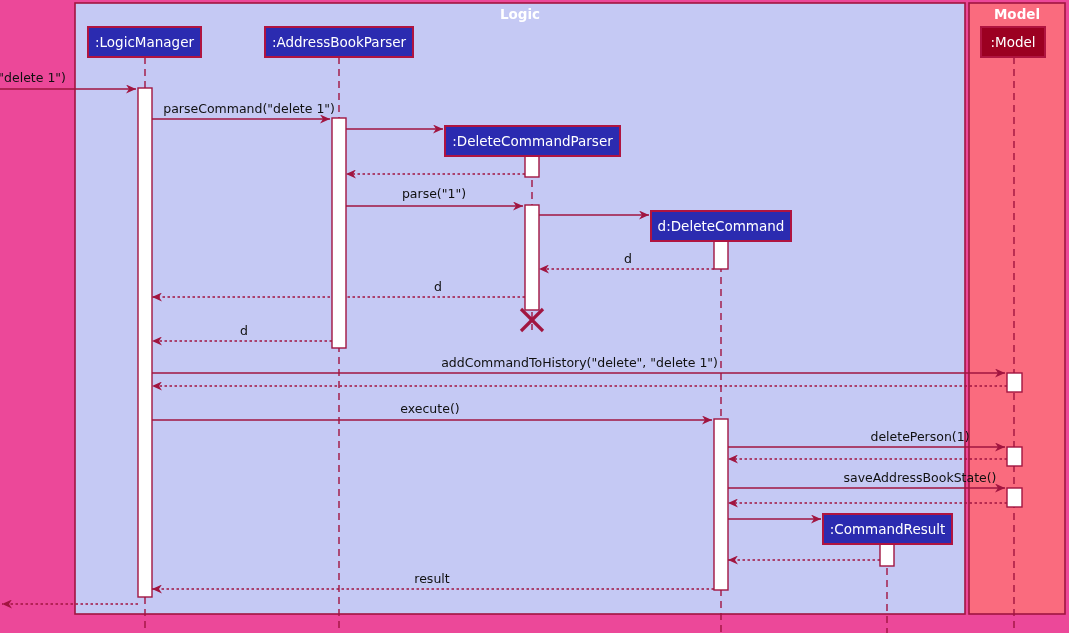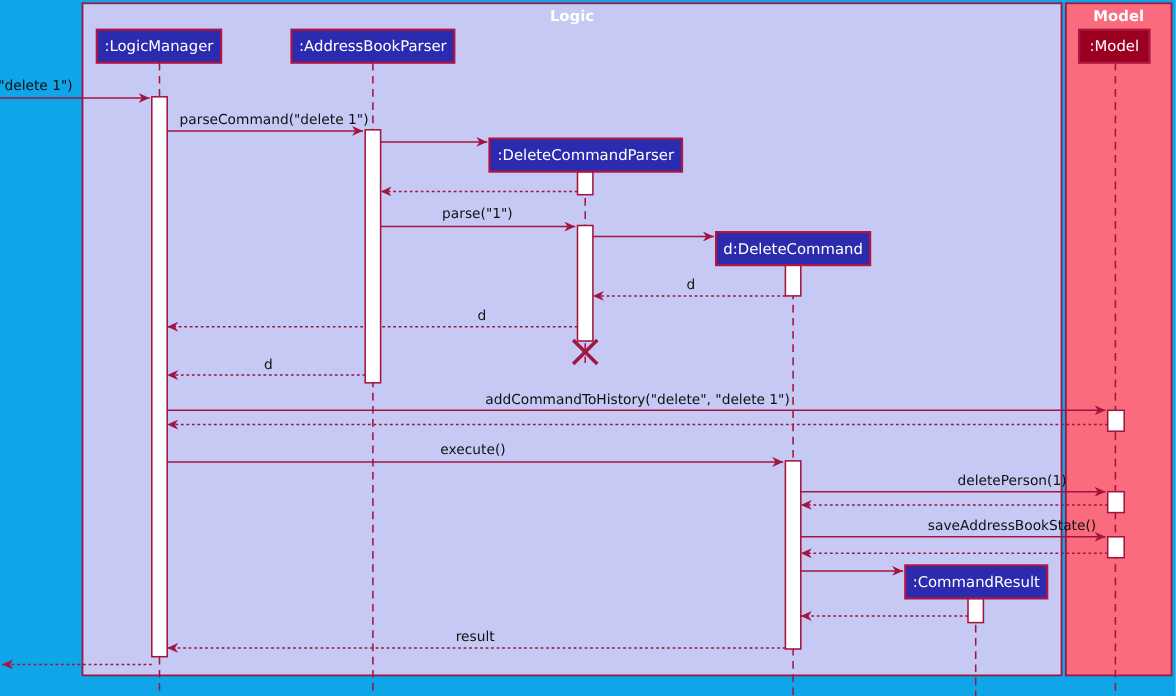--- a/index.html
+++ b/index.html
@@ -6,21 +6,21 @@
     margin: 0;
     padding: 0;
     background: #ffffff;
     font-family: "DejaVu Sans", sans-serif;
   }
   #diagram-root {
     position: relative;
     width: 1069px;
     height: 633px;
     overflow: hidden;
-    background: #0ea5e9;
+    background: #ec4899;
   }
   svg.layer {
     position: absolute;
     top: 0;
     left: 0;
     width: 1069px;
     height: 633px;
   }
   .panel-rect { stroke-width: 1.6; }
   .panel-title {

